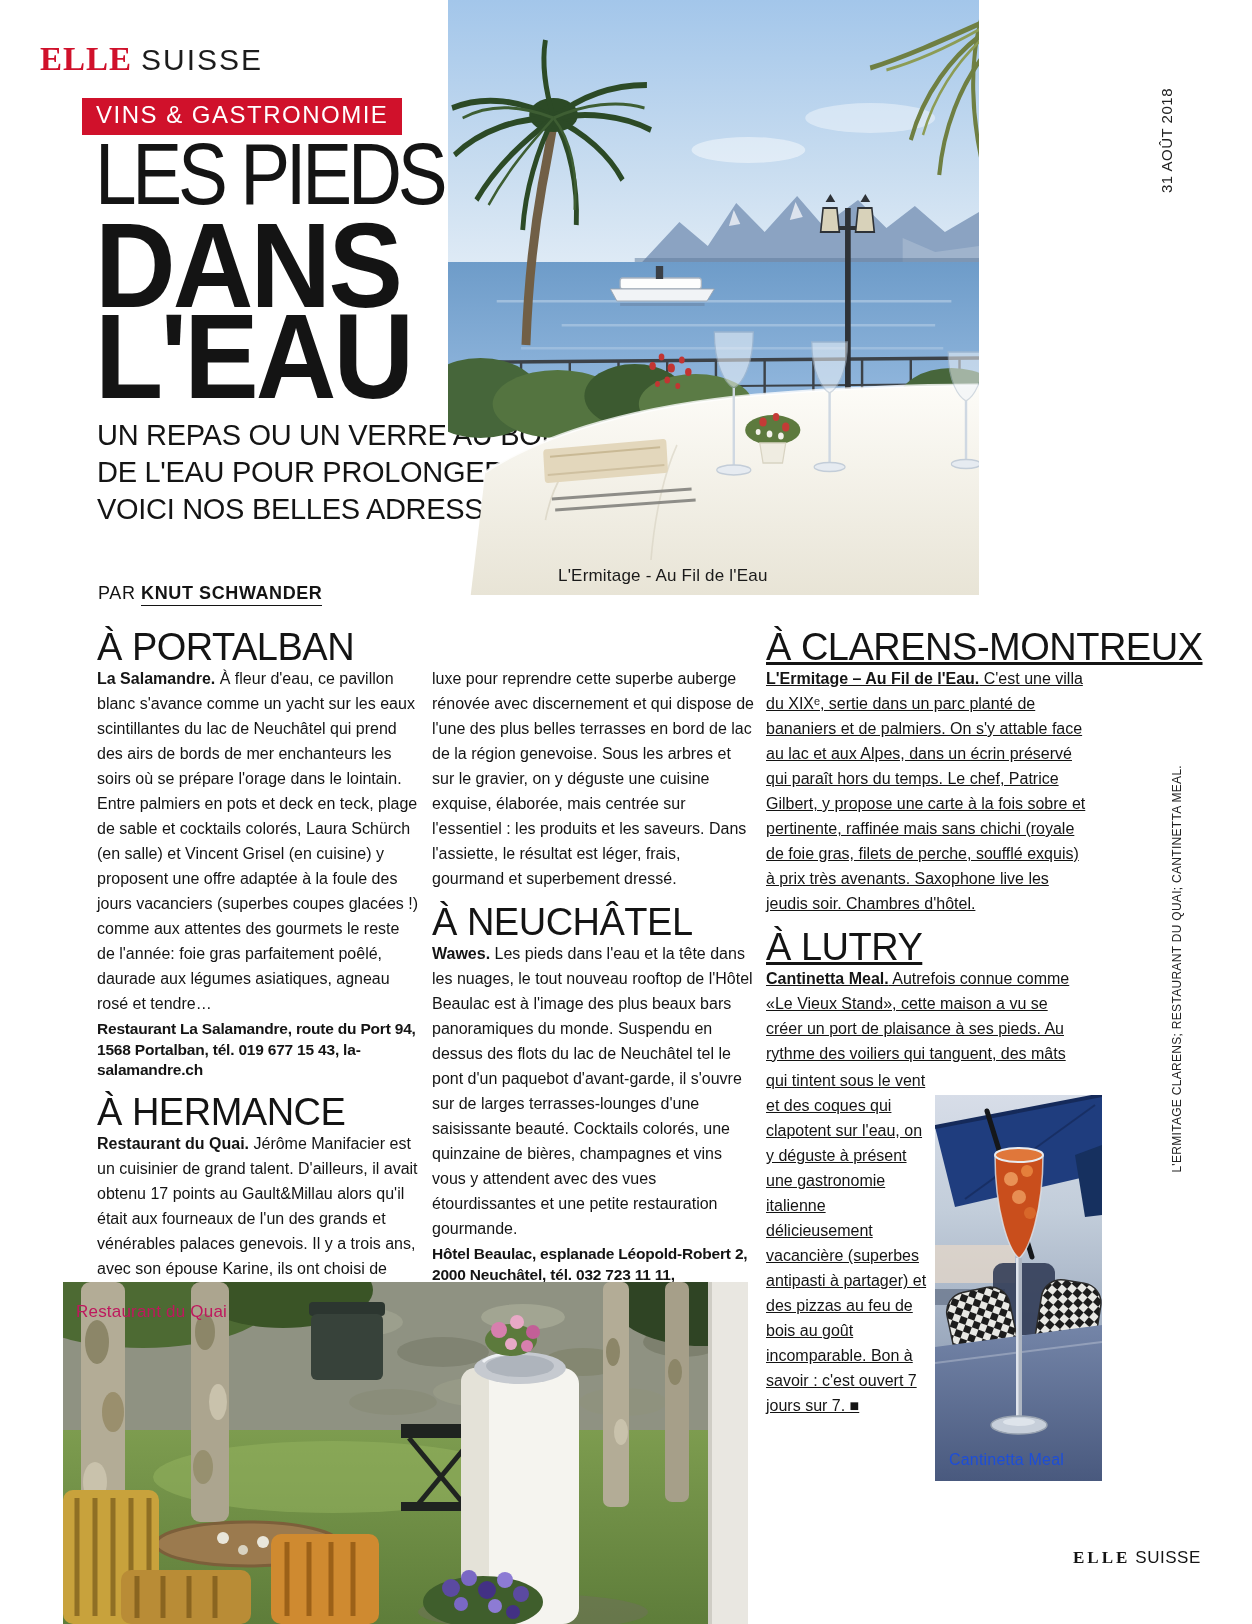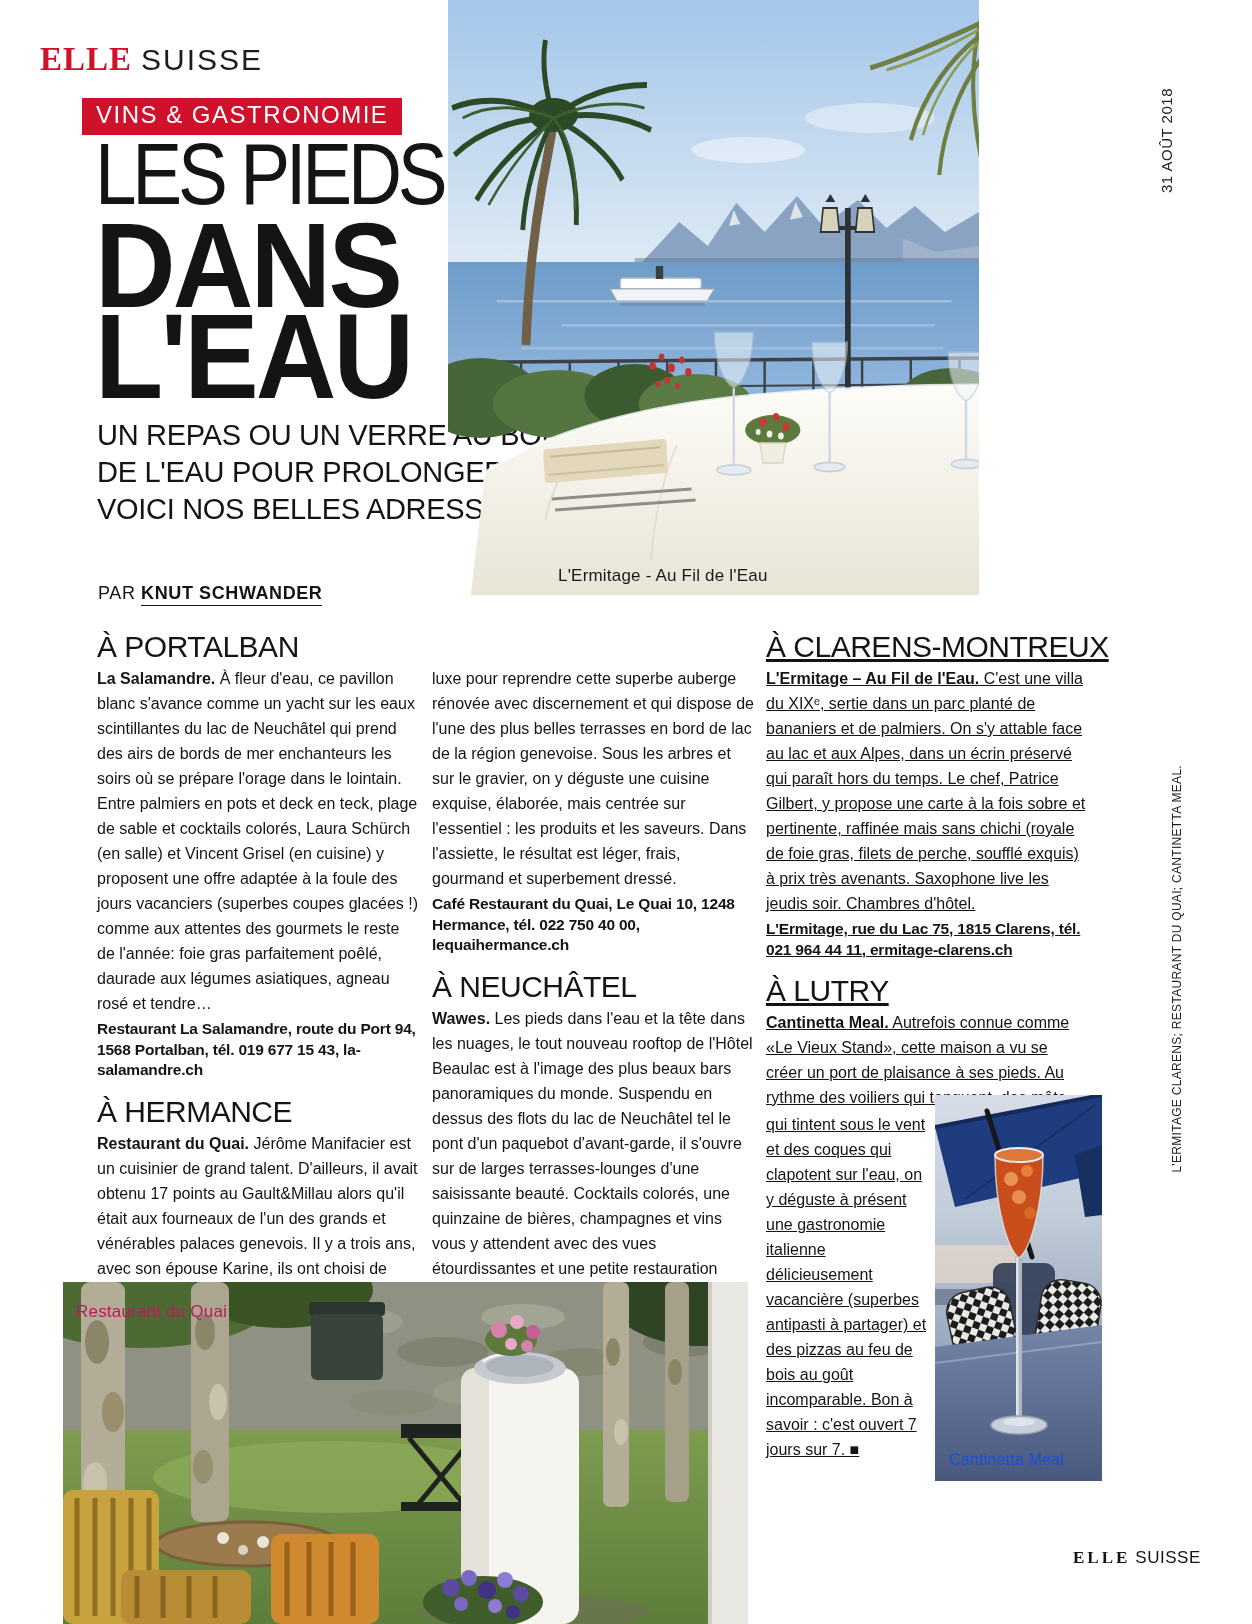--- a/index.html
+++ b/index.html
@@ -36,21 +36,21 @@
   .photo-garden{left:63px;top:1282px;width:685px;height:342px;}
   .photo-cocktail{left:935px;top:1095px;width:167px;height:386px;}
   .cap{position:absolute;font-size:17px;letter-spacing:.2px;}
   .cap-hero{left:110px;bottom:9px;color:#1a1a1a;}
   .cap-garden{left:13px;top:20px;color:#be185d;}
   .cap-cocktail{left:14px;bottom:12px;color:#1d4ed8;font-size:16px;}
 
   
   .col{position:absolute;top:630px;width:322px;}
   .col1{left:97px;} .col2{left:432px;padding-top:36px;} .col3{left:766px;text-decoration:underline;}
-  .sec{margin:0;font-size:30px;font-weight:300;line-height:34px;letter-spacing:-0.5px;white-space:nowrap;}
+  .sec{margin:0;font-size:38px;font-weight:300;line-height:34px;letter-spacing:-0.5px;white-space:nowrap;}
   .sec.mt{margin-top:14px;}
   .body{margin:2px 0 0;font-size:16px;line-height:25px;font-weight:400;}
   .body .lead{font-weight:700;}
   .addr{margin:3px 0 0;font-size:15.5px;line-height:20.5px;font-weight:700;letter-spacing:-0.2px;}
   .narrow{width:168px;}
 
   
   .vtext{position:absolute;writing-mode:vertical-rl;transform:rotate(180deg);
         white-space:nowrap;color:#222;}
   .vdate{left:1158px;top:88px;font-size:15px;letter-spacing:.5px;}
@@ -243,30 +243,28 @@
   <section class="col col1">
     <h2 class="sec">À PORTALBAN</h2>
     <p class="body"><b class="lead">La Salamandre.</b><span> À fleur d'eau, ce pavillon blanc s'avance comme un yacht sur les eaux scintillantes du lac de Neuchâtel qui prend des airs de bords de mer enchanteurs les soirs où se prépare l'orage dans le lointain. Entre palmiers en pots et deck en teck, plage de sable et cocktails colorés, Laura Schürch (en salle) et Vincent Grisel (en cuisine) y proposent une offre adaptée à la foule des jours vacanciers (superbes coupes glacées !) comme aux attentes des gourmets le reste de l'année: foie gras parfaitement poêlé, daurade aux légumes asiatiques, agneau rosé et tendre…</span></p>
     <p class="addr">Restaurant La Salamandre, route du Port 94, 1568 Portalban, tél. 019 677 15 43, la-salamandre.ch</p>
     <h2 class="sec mt">À HERMANCE</h2>
     <p class="body"><b class="lead">Restaurant du Quai.</b><span> Jérôme Manifacier est un cuisinier de grand talent. D'ailleurs, il avait obtenu 17 points au Gault&amp;Millau alors qu'il était aux fourneaux de l'un des grands et vénérables palaces genevois. Il y a trois ans, avec son épouse Karine, ils ont choisi de quitter le monde du grand</span></p>
   </section>
 
   <section class="col col2">
     <p class="body" style="margin-top:0"><span>luxe pour reprendre cette superbe auberge rénovée avec discernement et qui dispose de l'une des plus belles terrasses en bord de lac de la région genevoise. Sous les arbres et sur le gravier, on y déguste une cuisine exquise, élaborée, mais centrée sur l'essentiel : les produits et les saveurs. Dans l'assiette, le résultat est léger, frais, gourmand et superbement dressé.</span></p>
-    <p class="addr">Café Restaurant du Quai, Le Quai 10, 1248 Hermance, tél. 022 750 40 00, lequaihermance.ch</p>
     <h2 class="sec mt">À NEUCHÂTEL</h2>
     <p class="body"><b class="lead">Wawes.</b><span> Les pieds dans l'eau et la tête dans les nuages, le tout nouveau rooftop de l'Hôtel Beaulac est à l'image des plus beaux bars panoramiques du monde. Suspendu en dessus des flots du lac de Neuchâtel tel le pont d'un paquebot d'avant-garde, il s'ouvre sur de larges terrasses-lounges d'une saisissante beauté. Cocktails colorés, une quinzaine de bières, champagnes et vins vous y attendent avec des vues étourdissantes et une petite restauration gourmande.</span></p>
     <p class="addr">Hôtel Beaulac, esplanade Léopold-Robert 2, 2000 Neuchâtel, tél. 032 723 11 11, beaulac.ch</p>
   </section>
 
   <section class="col col3">
     <h2 class="sec">À CLARENS-MONTREUX</h2>
     <p class="body"><b class="lead">L'Ermitage – Au Fil de l'Eau.</b><span> C'est une villa du XIXᵉ, sertie dans un parc planté de bananiers et de palmiers. On s'y attable face au lac et aux Alpes, dans un écrin préservé qui paraît hors du temps. Le chef, Patrice Gilbert, y propose une carte à la fois sobre et pertinente, raffinée mais sans chichi (royale de foie gras, filets de perche, soufflé exquis) à prix très avenants. Saxophone live les jeudis soir. Chambres d'hôtel.</span></p>
-    <p class="addr">L'Ermitage, rue du Lac 75, 1815 Clarens, tél. 021 964 44 11, ermitage-clarens.ch</p>
     <h2 class="sec mt">À LUTRY</h2>
     <p class="body"><b class="lead">Cantinetta Meal.</b><span> Autrefois connue comme «Le Vieux Stand», cette maison a vu se créer un port de plaisance à ses pieds. Au rythme des voiliers qui tanguent, des mâts</span></p>
     <div class="narrow">
       <p class="body"><span>qui tintent sous le vent et des coques qui clapotent sur l'eau, on y déguste à présent une gastronomie italienne délicieusement vacancière (superbes antipasti à partager) et des pizzas au feu de bois au goût incomparable. Bon à savoir : c'est ouvert 7 jours sur 7. ■</span></p>
     </div>
   </section>
 
   <div class="photo photo-garden">
     <svg viewBox="0 0 685 342" preserveAspectRatio="none">
       <defs>

